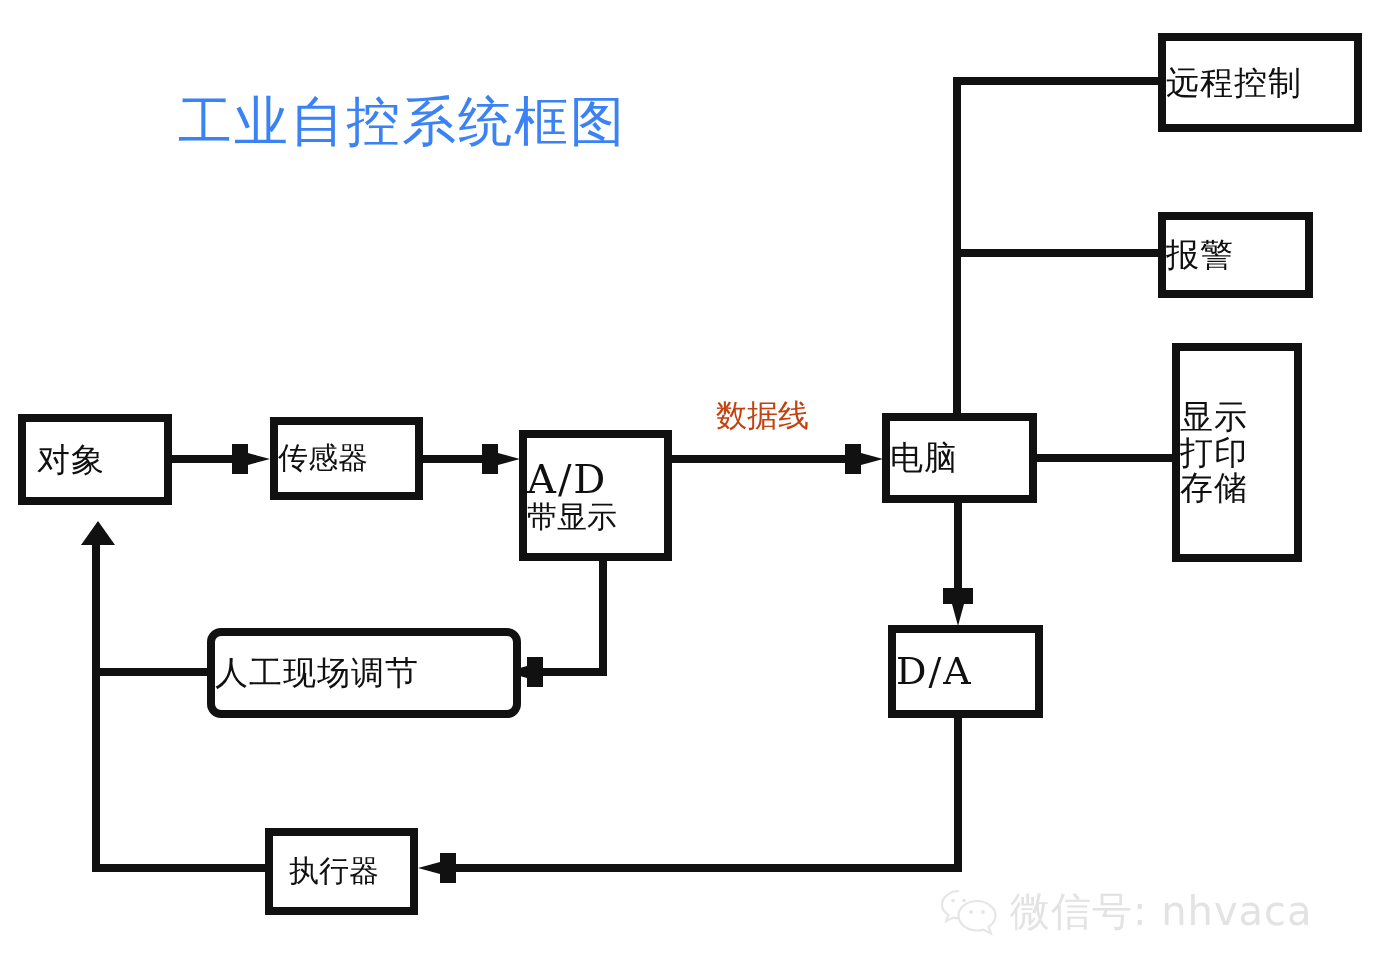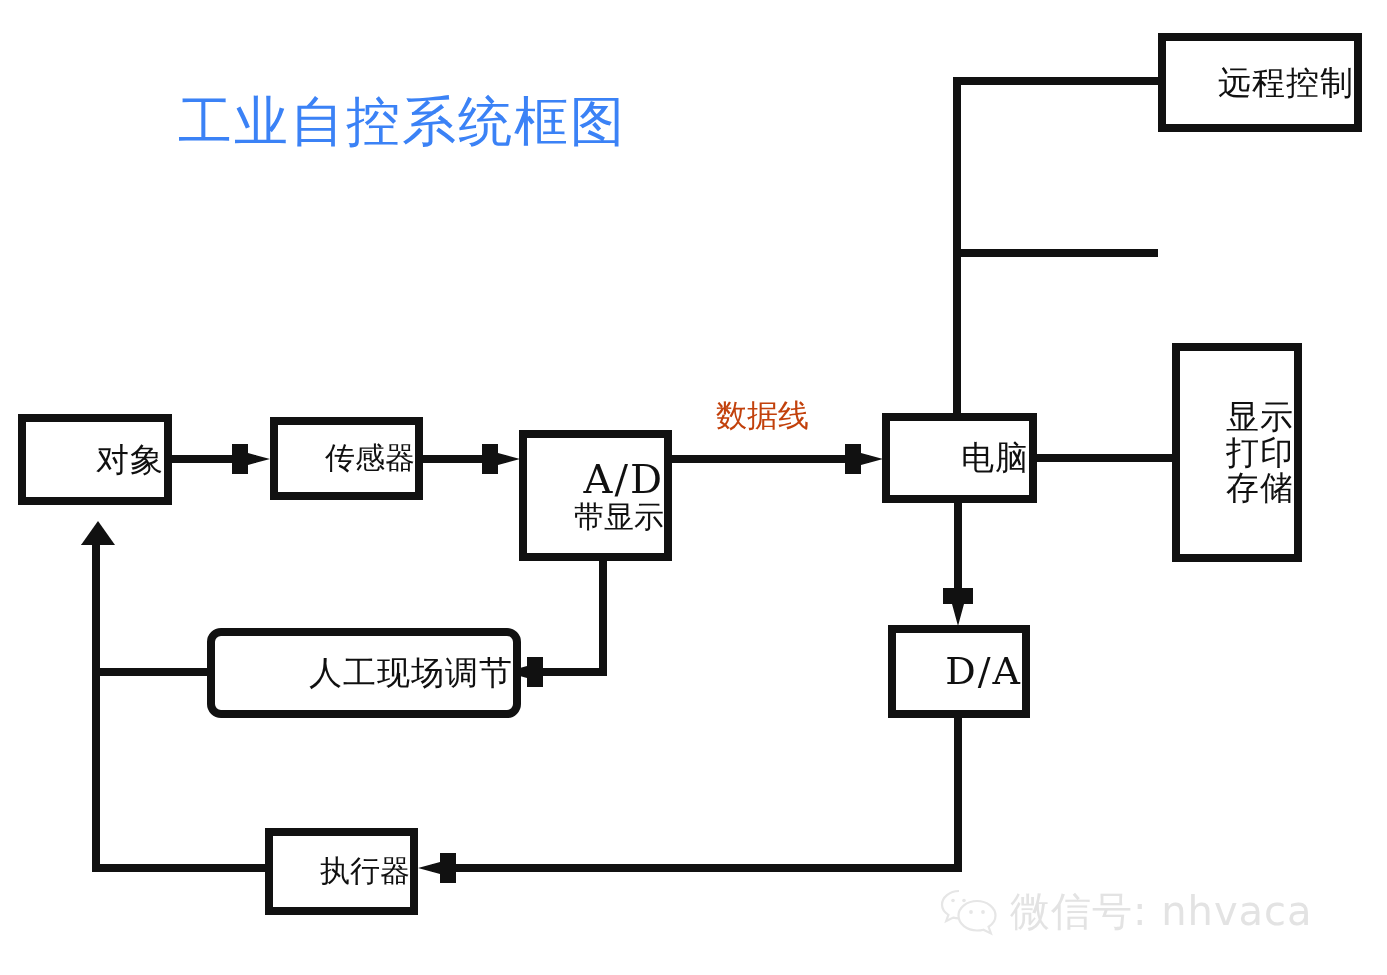--- a/index.html
+++ b/index.html
@@ -38,21 +38,21 @@
     font-family: Liberation Mono, monospace;
   }
   
   .node {
     position: absolute;
     box-sizing: border-box;
     background: #ffffff;
     border: 8px solid #111111;
     display: flex;
     flex-direction: column;
-    align-items: flex-end;
+    align-items: flex-start;
     justify-content: center;
     color: #101010;
     text-align: center;
     line-height: 1.08;
     z-index: 3;
   }
   .node .ln {
     display: block;
     white-space: nowrap;
   }
@@ -164,32 +164,35 @@
   </div>
 
   <div class="node" style="left:882px; top:413px; width:155px; height:90px;">
     <span class="ln n-cn">电脑</span>
   </div>
 
   <div class="node" style="left:1158px; top:33px; width:204px; height:99px;">
     <span class="ln n-cn">远程控制</span>
   </div>
 
+  <div class="node" style="left:1158px; top:212px; width:155px; height:86px;">
+    <span class="ln n-cn">报警</span>
+  </div>
 
   <div class="node" style="left:1172px; top:343px; width:130px; height:219px;">
     <span class="ln n-cn">显示</span>
     <span class="ln n-cn">打印</span>
     <span class="ln n-cn">存储</span>
   </div>
 
   <div class="node" style="left:207px; top:628px; width:314px; height:90px;border-radius:14px;">
     <span class="ln n-cn">人工现场调节</span>
   </div>
 
-  <div class="node" style="left:888px; top:625px; width:142px; height:93px;padding-left:13px;">
+  <div class="node" style="left:888px; top:625px; width:155px; height:93px;">
     <span class="ln n-lat2">D/A</span>
   </div>
 
   <div class="node" style="left:265px; top:828px; width:153px; height:87px;padding-left:16px;">
     <span class="ln n-cn-sm">执行器</span>
   </div>
 
   <div class="edge-label" style="left:716px; top:395px;">数据线</div>
 
   <div class="watermark">

